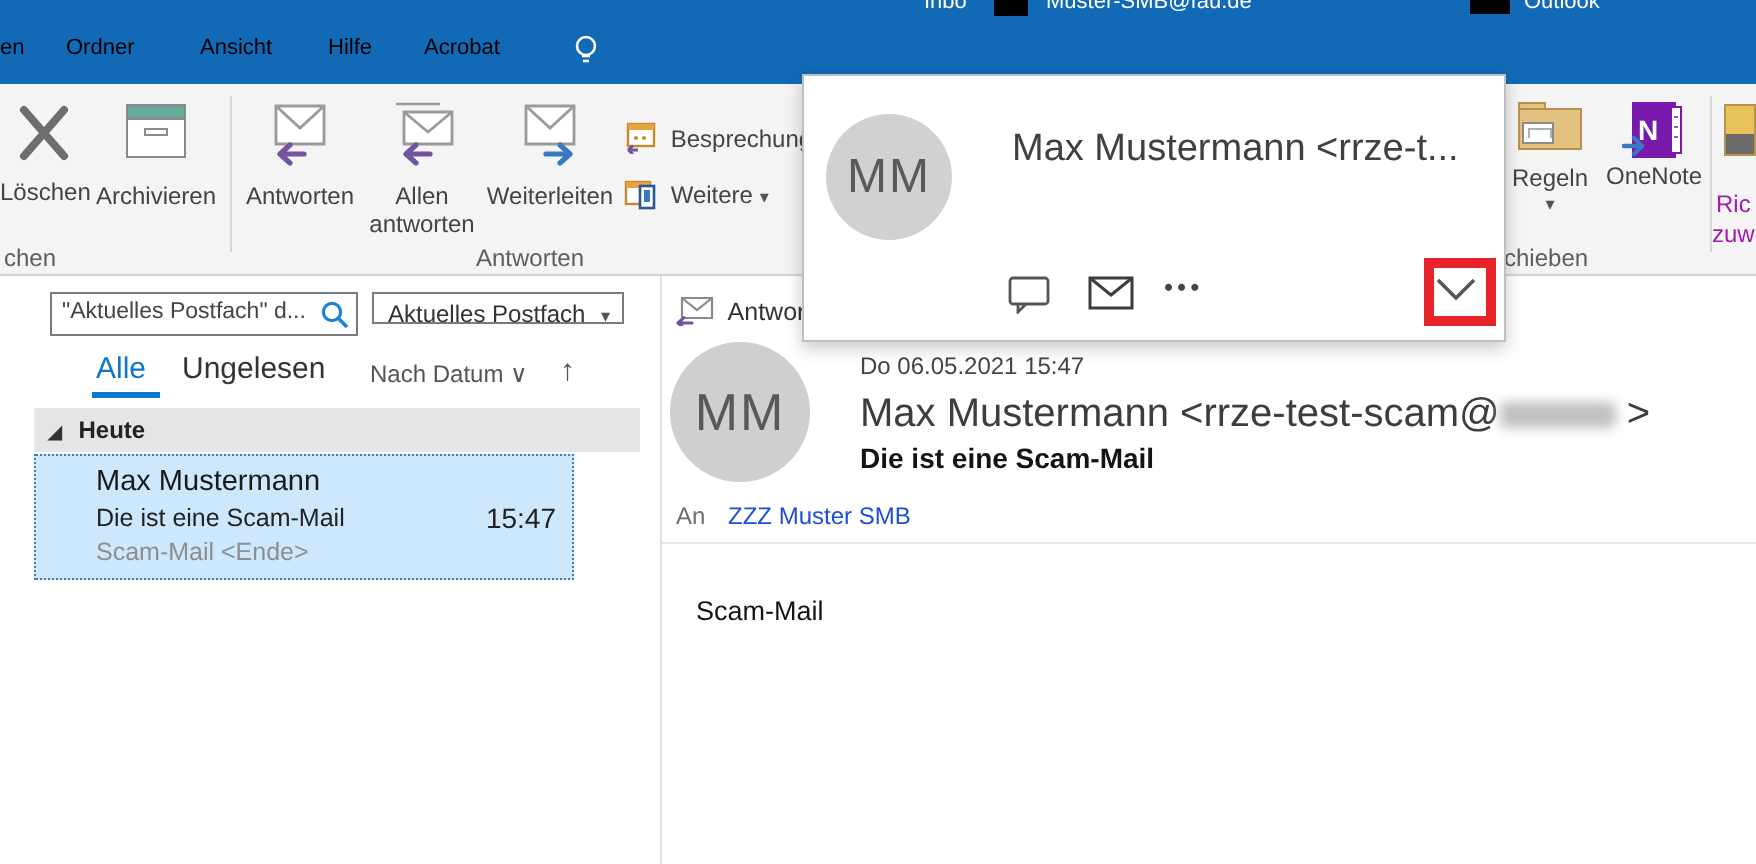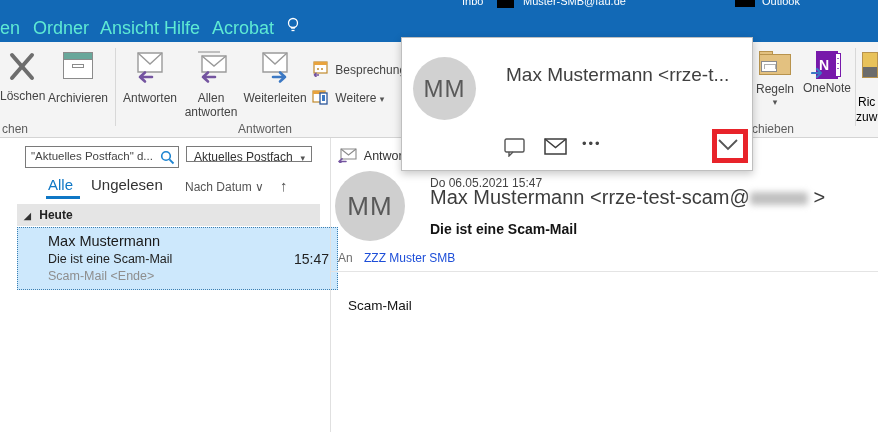--- a/index.html
+++ b/index.html
@@ -6,28 +6,28 @@
   html,body { width:878px; height:432px; overflow:hidden; background:#fff;
               font-family:"Liberation Sans", sans-serif; }
   #stage { position:relative; width:878px; height:432px; background:#fff; }
 
   
   .titlebar { position:absolute; left:0; top:0; width:878px; height:10px;
               background:#1269b6; overflow:hidden; }
   .titlebar span { position:absolute; top:-5px; color:#fff; font-size:11px; white-space:nowrap; }
   .redact { position:absolute; background:#000; }
   .menurow { position:absolute; left:0; top:10px; width:878px; height:32px; background:#1269b6; }
-  .mtab { position:absolute; top:8px; color:#5eead4; font-size:18px; white-space:nowrap; cursor:default; }
+  .mtab { position:absolute; top:8px; color:#000000; font-size:11px; white-space:nowrap; cursor:default; }
   .bulb { position:absolute; top:7px; }
 
   
   .ribbon { position:absolute; left:0; top:42px; width:878px; height:96px;
             background:#f4f4f4; border-bottom:1px solid #d4d4d4; }
   .rbtn { position:absolute; text-align:center; color:#444; font-size:12px; }
-  .rlabel { position:absolute; font-size:12px; color:#000000; white-space:nowrap; }
+  .rlabel { position:absolute; font-size:12px; color:#a21caf; white-space:nowrap; }
   .grouplabel { position:absolute; top:80px; font-size:12px; color:#5d5d5d; white-space:nowrap; }
   .vsep { position:absolute; top:6px; width:1px; height:78px; background:#d8d8d8; }
   .caret { font-size:9px; color:#555; }
 
   .xicon { display:block; margin:0 auto; }
   .archive-icon { position:relative; width:30px; height:27px; margin:0 auto;
                   border:1px solid #8b8b8b; background:#fff; }
   .archive-icon .lid { position:absolute; left:0; top:0; width:28px; height:7px;
                        background:#68a79a; border-bottom:1px solid #8b8b8b; }
   .archive-icon .slot { position:absolute; left:8px; top:11px; width:12px; height:4px;
@@ -64,36 +64,36 @@
   .scopebox .caret { position:absolute; right:6px; top:6px; }
   .ltab-all { position:absolute; left:48px; top:176px; font-size:15px; color:#0f77c5; }
   .ltab-all::after { content:""; position:absolute; left:-2px; bottom:-6px; width:34px; height:3px; background:#0f77c5; }
   .ltab-unread { position:absolute; left:91px; top:176px; font-size:15px; color:#333; }
   .sortby { position:absolute; left:185px; top:180px; font-size:12px; color:#555; }
   .uparrow { position:absolute; left:280px; top:177px; font-size:15px; color:#555; }
   .groupheader { position:absolute; left:17px; top:204px; width:303px; height:22px;
                  background:#e5e5e5; font-size:12px; font-weight:bold; color:#222;
                  padding:4px 0 0 7px; }
   .groupheader .tri { font-size:9px; margin-right:5px; color:#333; }
-  .mailitem { position:absolute; left:17px; top:227px; width:321px; height:63px;
+  .mailitem { position:absolute; left:17px; top:227px; width:270px; height:63px;
               background:#cde8fc; border:1px dotted #3c7fb1; padding:4px 8px 0 30px; }
   .mi-sender { font-size:14.5px; color:#1a1a1a; line-height:19px; }
   .mi-row2 { position:relative; font-size:12.5px; color:#222; line-height:17px; }
   .mi-time { position:absolute; right:0; top:0; font-size:14px; color:#222; }
   .mi-preview { font-size:12.5px; color:#8e8e8e; line-height:16px; }
   .panedivider { position:absolute; left:330px; top:138px; width:1px; height:294px; background:#e0e0e0; }
 
   
   .reply-indicator { position:absolute; left:337px; top:148px; font-size:12.5px; color:#333; }
   .reply-indicator svg { vertical-align:-3px; margin-right:4px; }
   .rp-date { position:absolute; left:430px; top:176px; font-size:12px; color:#444; }
   .rp-avatar { position:absolute; left:335px; top:171px; width:70px; height:70px; border-radius:50%;
                background:#cfcfcf; color:#595959; font-size:26px; text-align:center; line-height:70px;
                letter-spacing:1px; }
-  .rp-sender { position:absolute; left:430px; top:186px; font-size:20px; color:#3d3d3d; white-space:nowrap; }
+  .rp-sender { position:absolute; left:430px; top:196px; font-size:20px; color:#3d3d3d; white-space:nowrap; }
   .blurblob { display:inline-block; width:58px; height:13px; background:#c0c0c0; border-radius:3px;
               filter:blur(3px); vertical-align:-1px; }
   .rp-subject { position:absolute; left:430px; top:221px; font-size:14px; font-weight:bold; color:#141414; }
   .rp-to-label { position:absolute; left:338px; top:251px; font-size:12px; color:#6e6e6e; }
   .rp-to-value { position:absolute; left:364px; top:251px; font-size:12px; color:#1d4ed8; }
   .rp-divider { position:absolute; left:331px; top:271px; width:547px; height:1px; background:#e4e4e4; }
   .rp-body { position:absolute; left:348px; top:298px; font-size:13.5px; color:#141414; }
 
   
   .popup { position:absolute; left:401px; top:37px; width:352px; height:134px;

